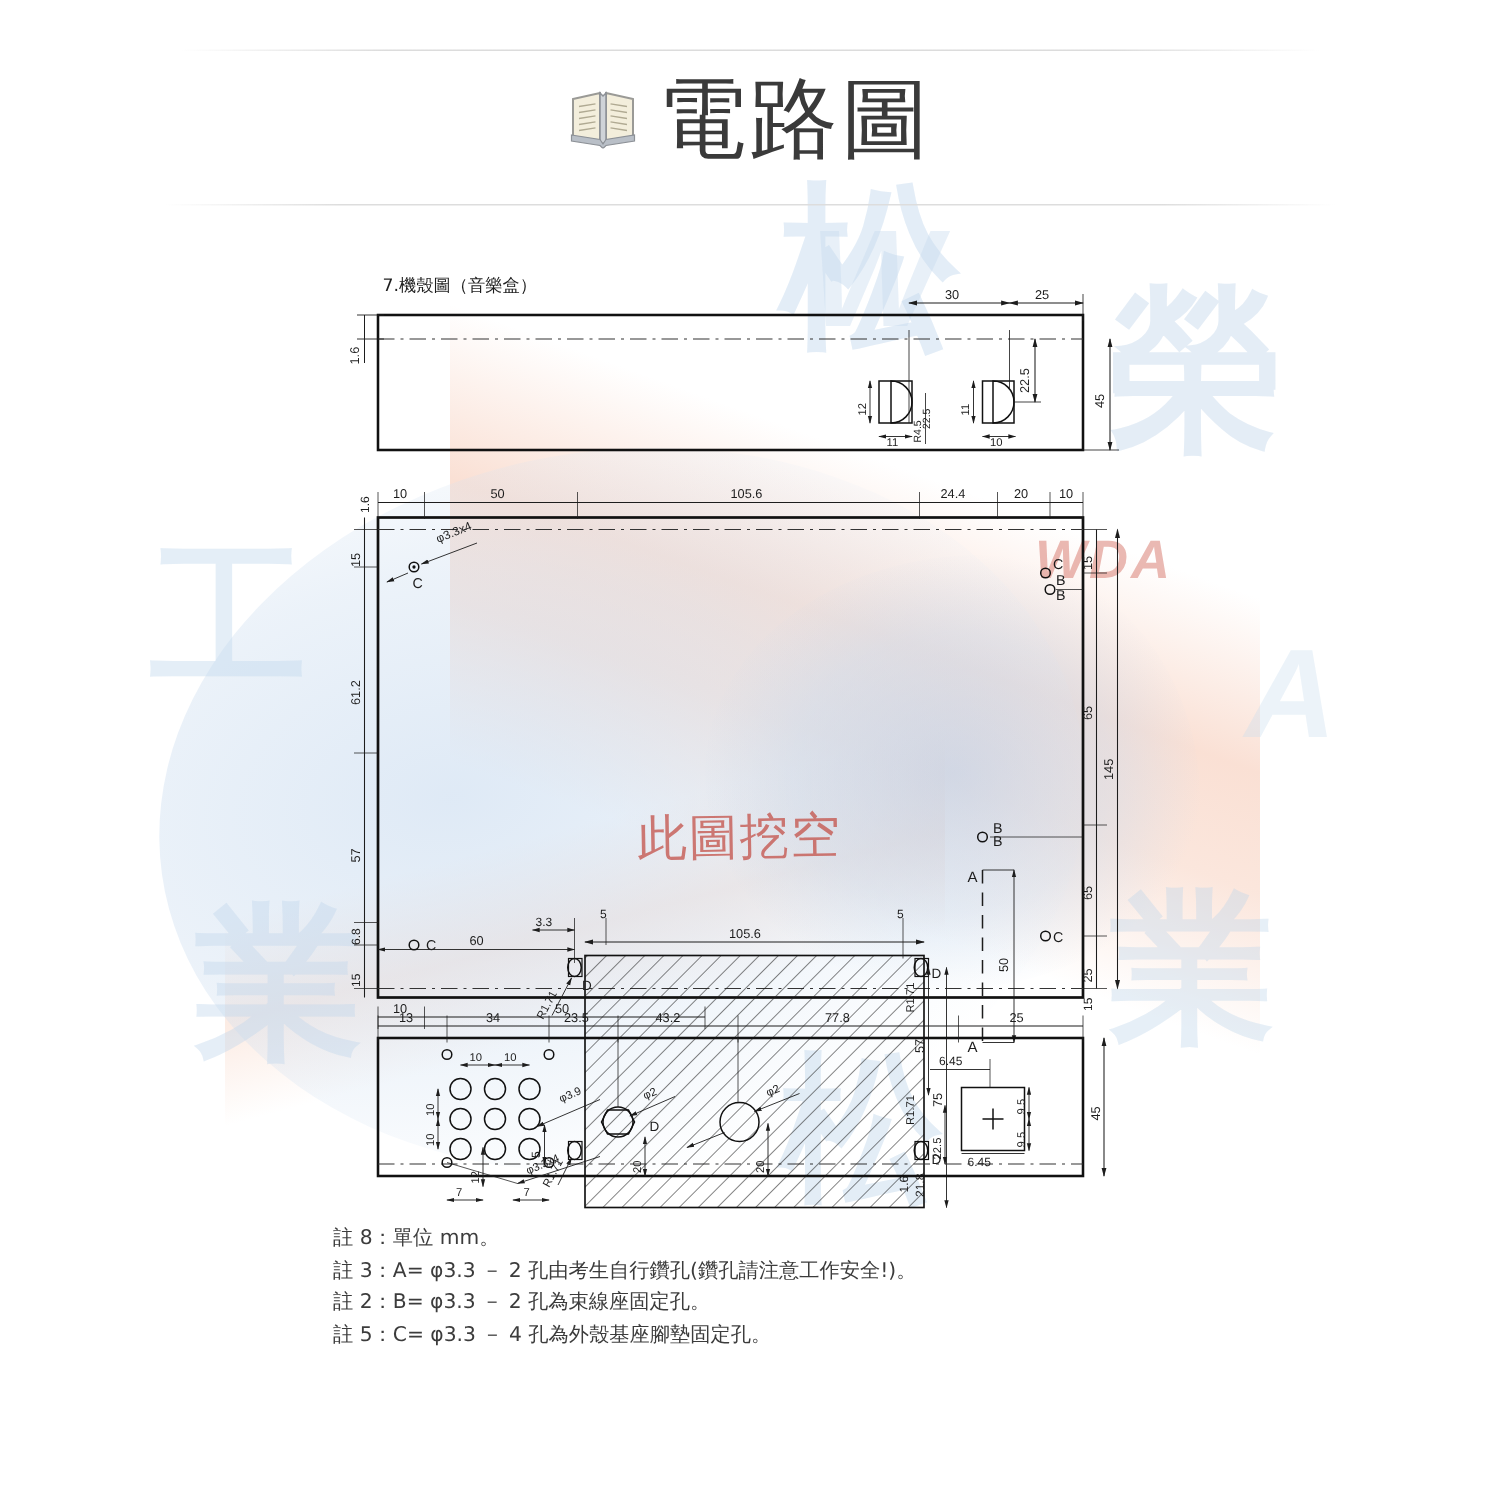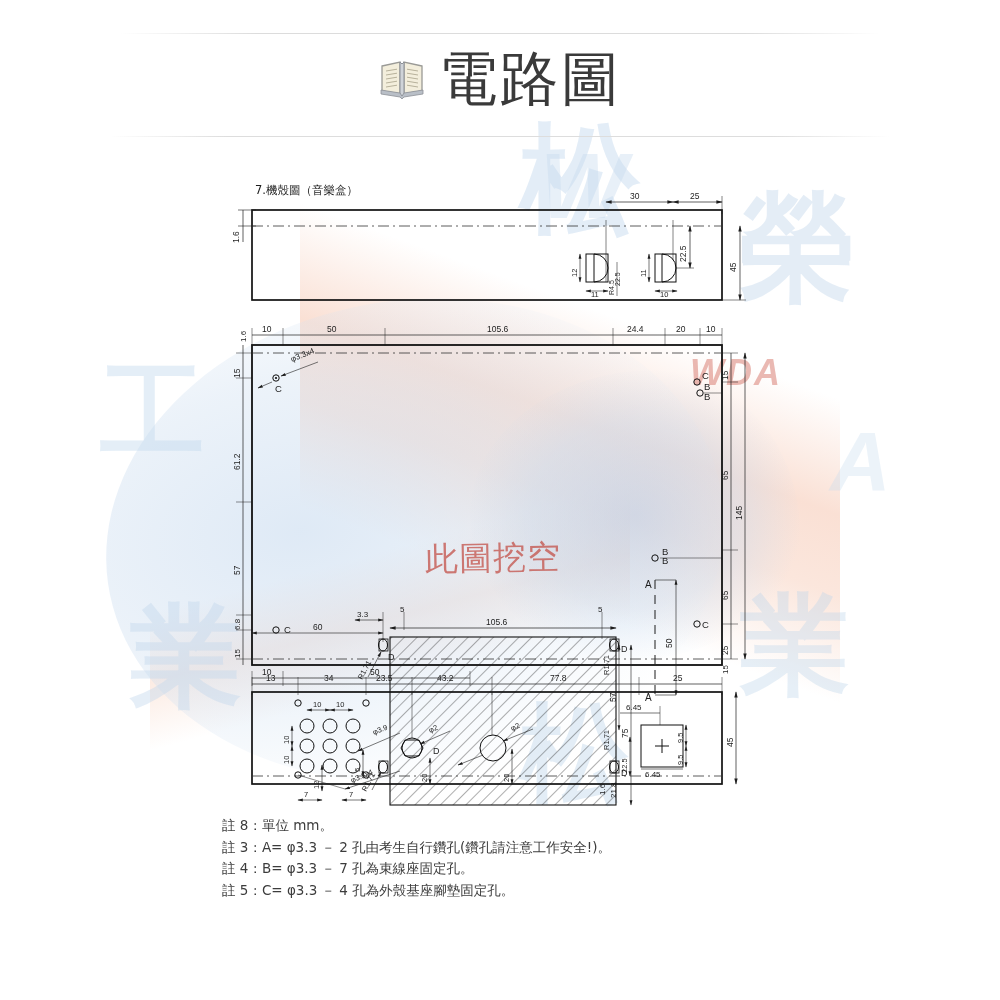--- a/index.html
+++ b/index.html
@@ -561,15 +561,15 @@
     </g>
   </g>
 </svg>
 </div>
 
 <div class="wm" id="wm-red-text">此圖挖空</div>
 
 <div id="notes-block">
   <div class="note-line">註 8：單位 mm。</div>
   <div class="note-line">註 3：A= φ3.3 － 2 孔由考生自行鑽孔(鑽孔請注意工作安全!)。</div>
-  <div class="note-line">註 4：B= φ3.3 － 7 孔為束線座固定孔。</div>
+  <div class="note-line">註 2：B= φ3.3 － 2 孔為束線座固定孔。</div>
   <div class="note-line">註 5：C= φ3.3 － 4 孔為外殼基座腳墊固定孔。</div>
 </div>
 
 </body></html>

